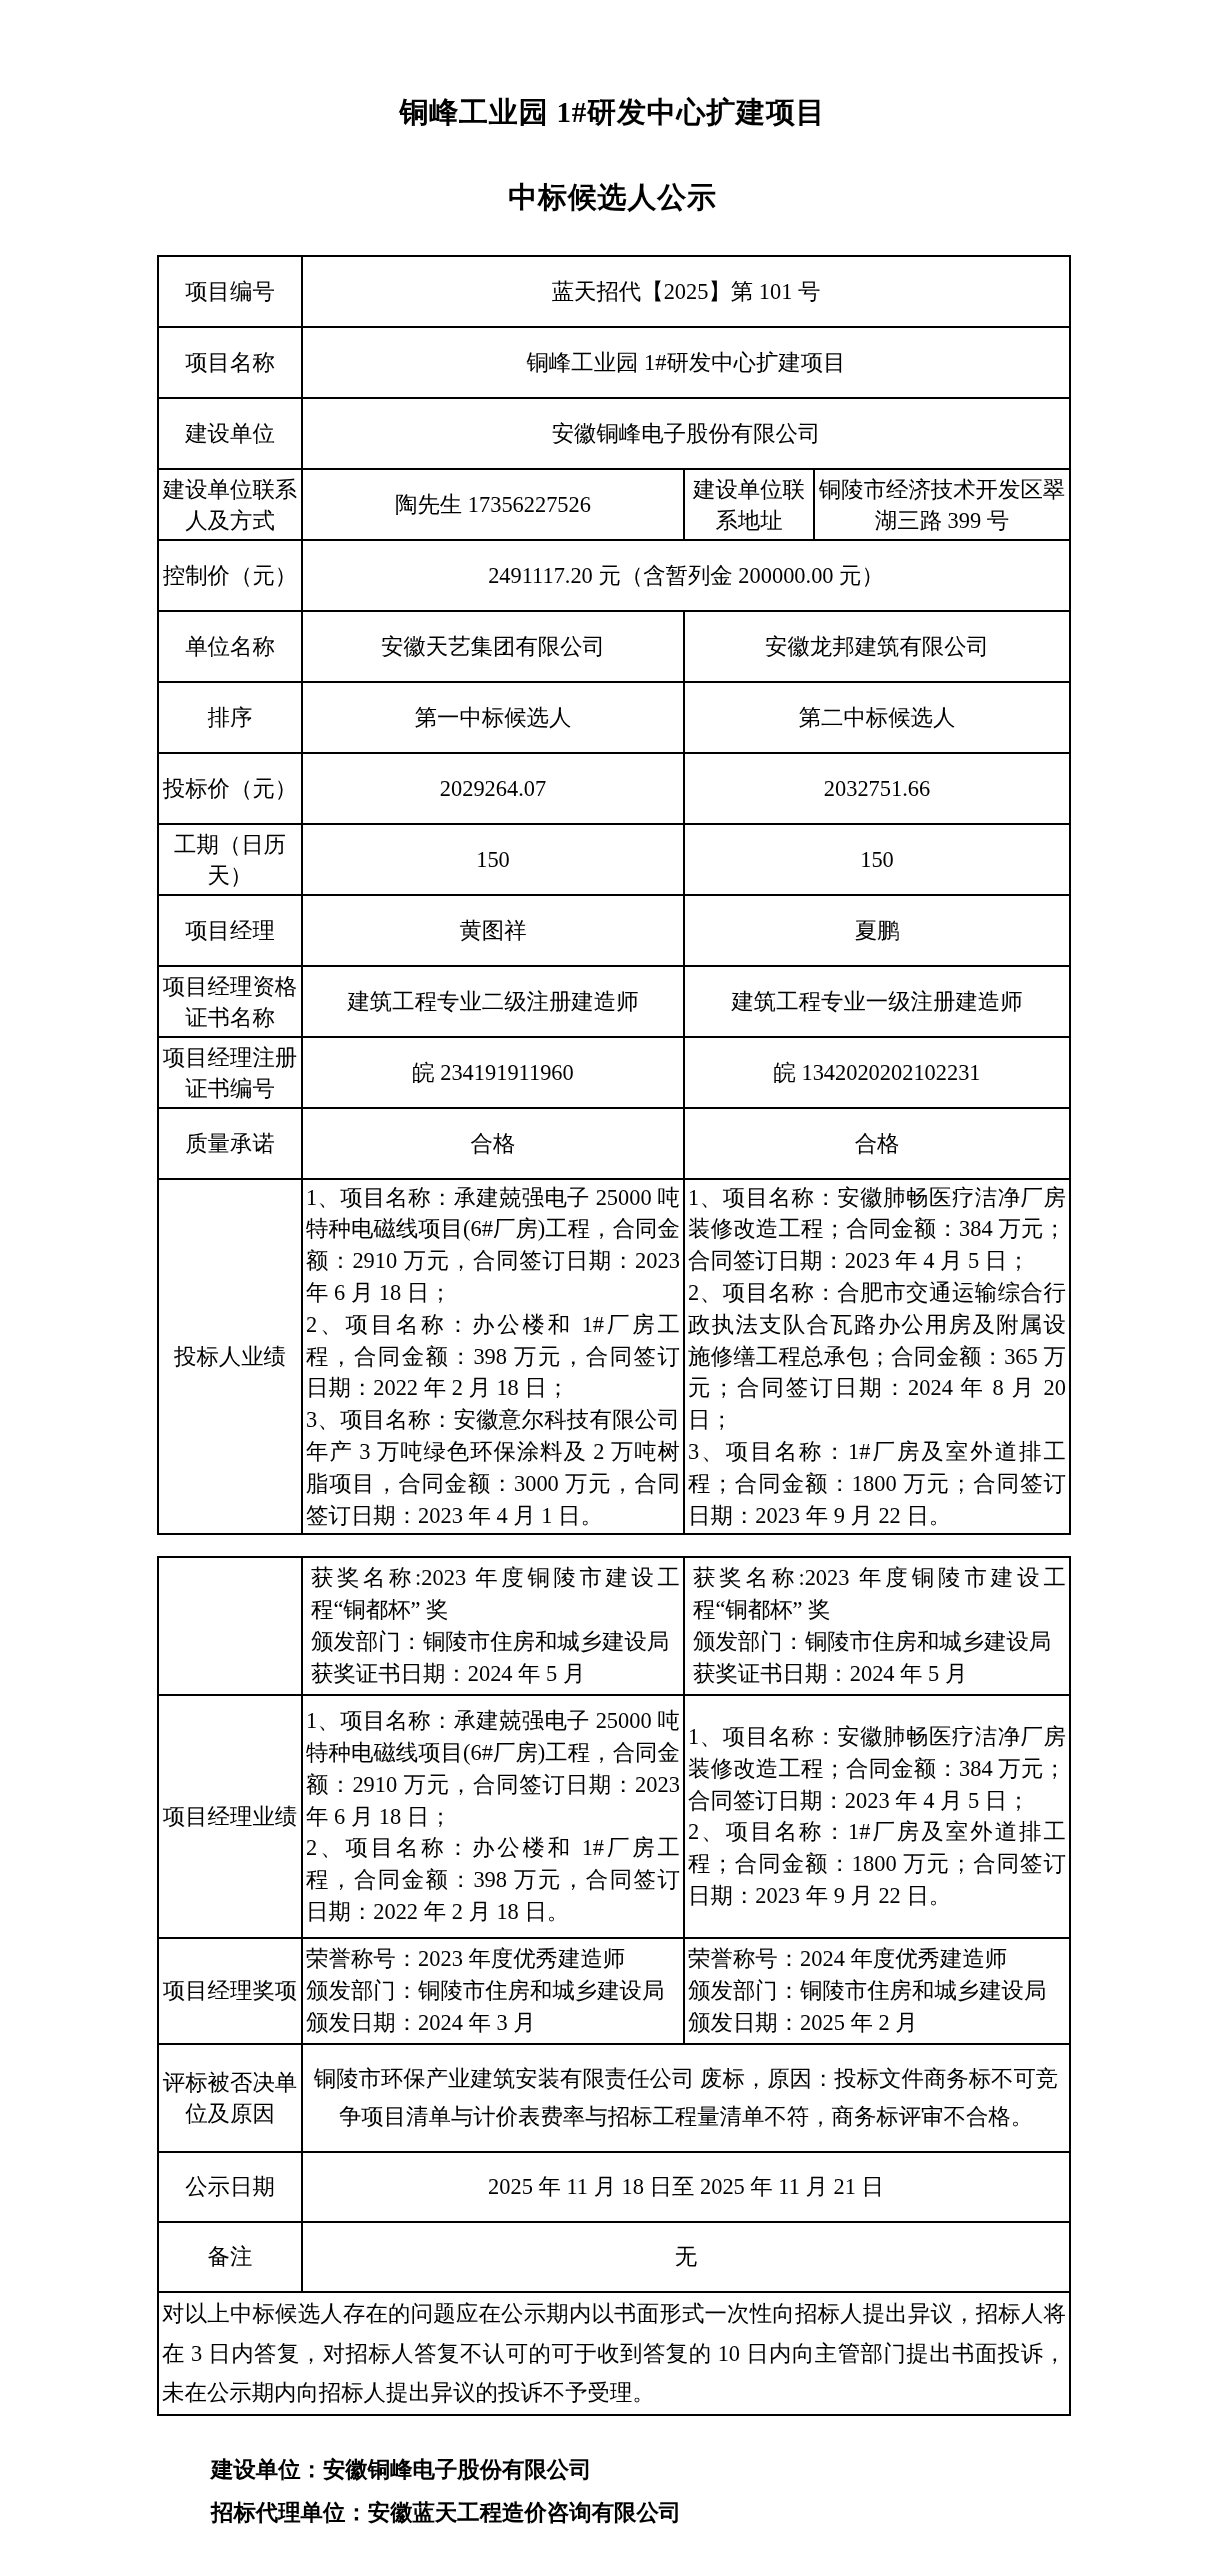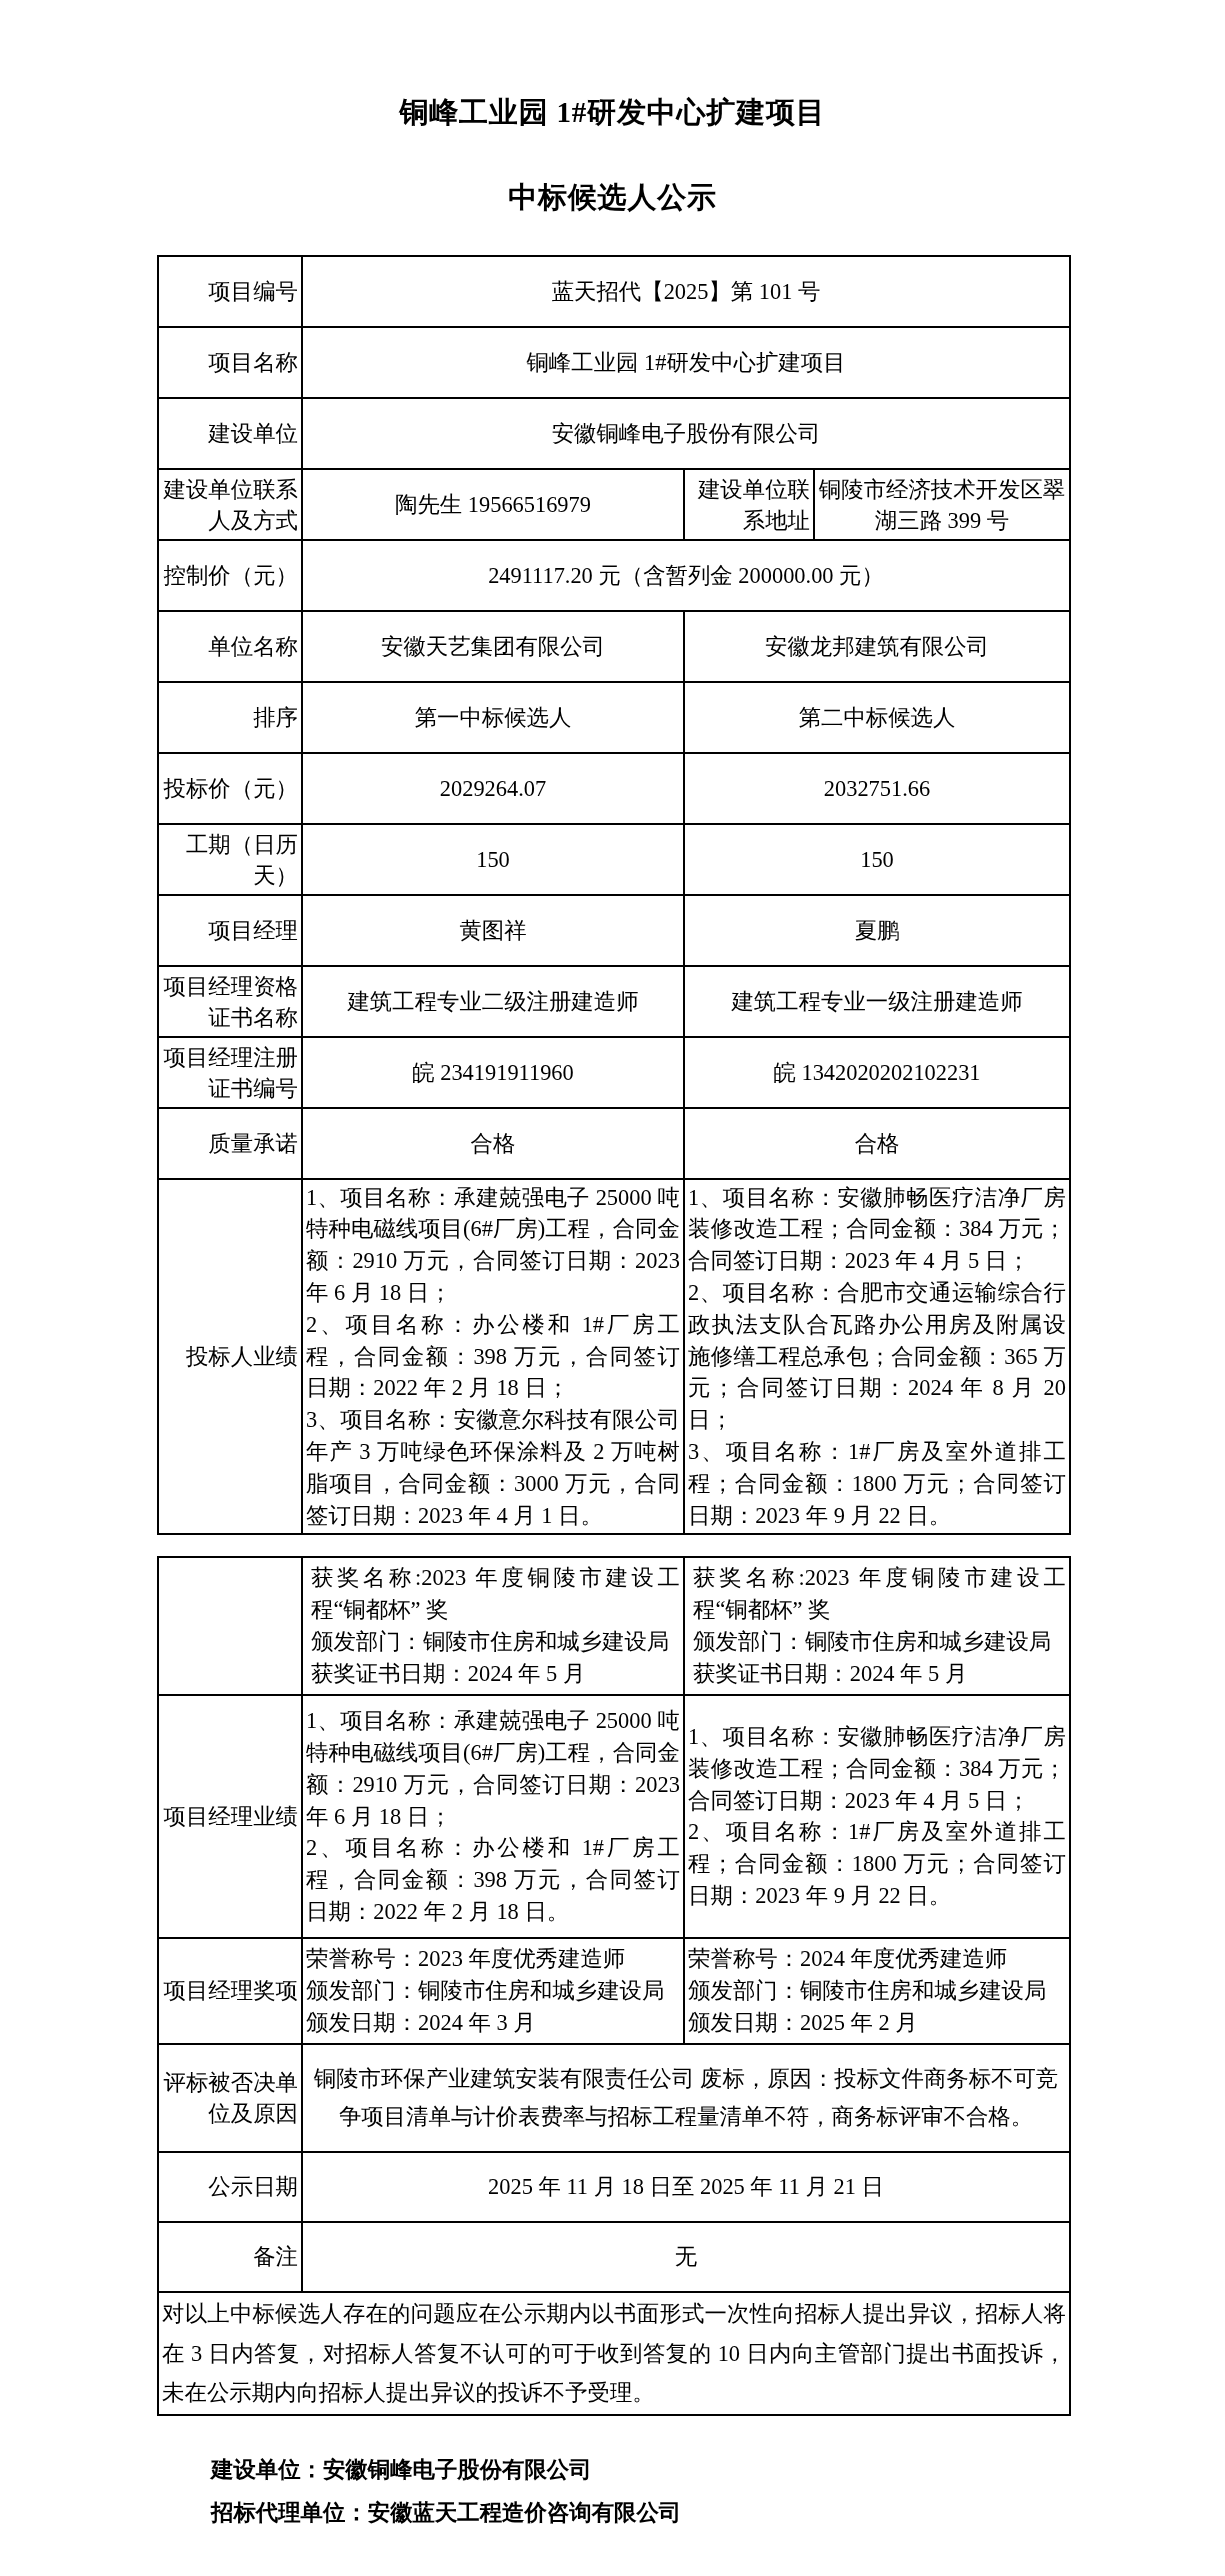--- a/index.html
+++ b/index.html
@@ -36,21 +36,21 @@
     font-size: 22.4px;
   }
   table.doc-table td {
     border: 2.3px solid #000000;
     vertical-align: middle;
     padding: 1.5px 3.1px;
     word-break: break-all;
     overflow: hidden;
   }
   td.lbl {
-    text-align: right;
+    text-align: center;
     padding: 1.5px 1.5px;
   }
   td.val {
     text-align: center;
   }
   td.ml {
     white-space: pre-line;
     text-align: justify;
     line-height: 1.42;
     padding: 3.1px 4.6px;
@@ -115,21 +115,21 @@
     <tr class="r85">
       <td class="lbl">项目名称</td>
       <td class="val" colspan="3">铜峰工业园 1#研发中心扩建项目</td>
     </tr>
     <tr class="r85">
       <td class="lbl">建设单位</td>
       <td class="val" colspan="3">安徽铜峰电子股份有限公司</td>
     </tr>
     <tr class="r85">
       <td class="lbl">建设单位联系人及方式</td>
-      <td class="val">陶先生 19566516979</td>
+      <td class="val">陶先生 17356227526</td>
       <td class="lbl">建设单位联系地址</td>
       <td class="val">铜陵市经济技术开发区翠湖三路 399 号</td>
     </tr>
     <tr class="r85">
       <td class="lbl">控制价（元）</td>
       <td class="val" colspan="3">2491117.20 元（含暂列金 200000.00 元）</td>
     </tr>
     <tr class="r85">
       <td class="lbl">单位名称</td>
       <td class="val">安徽天艺集团有限公司</td>

